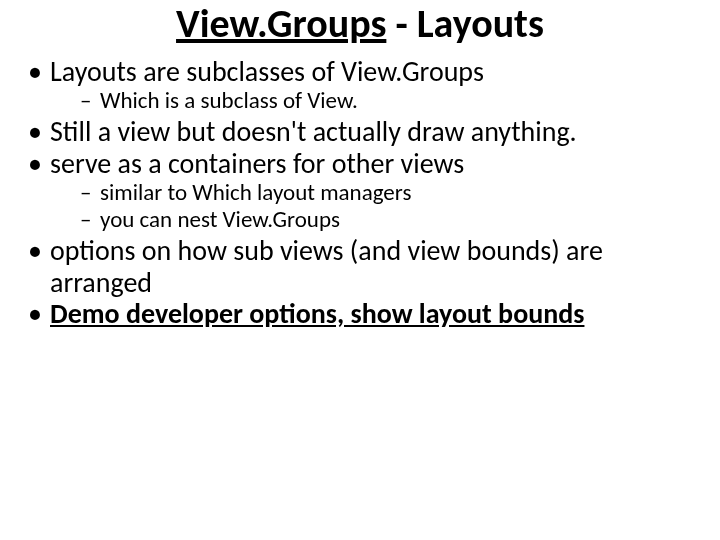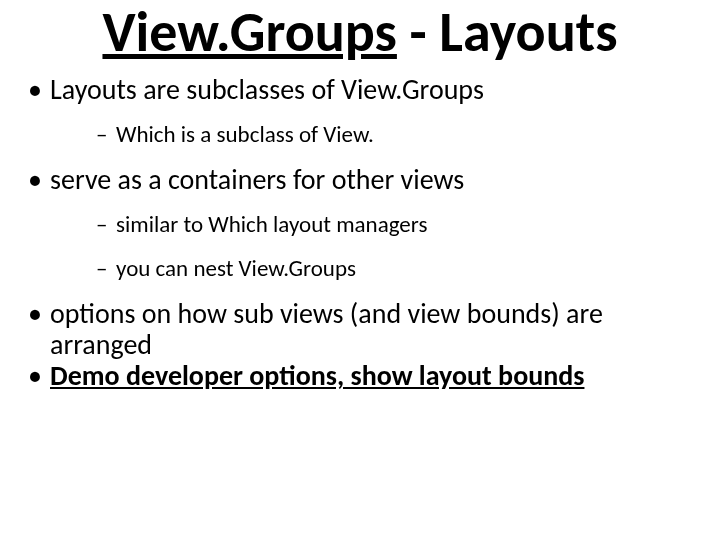--- a/index.html
+++ b/index.html
@@ -13,21 +13,21 @@
     overflow: hidden;
   }
   .slide {
     box-sizing: border-box;
     width: 720px;
     height: 540px;
     padding: 2px 22px 0 22px;
   }
   .title {
     text-align: center;
-    font-size: 56px;
+    font-size: 40px;
     margin: 0 0 10px 0;
     line-height: 1.1;
   }
   .title .underlined { text-decoration: underline; }
   ul.level1 {
     list-style: none;
     margin: 0;
     padding: 0;
   }
   ul.level1 > li {
@@ -45,21 +45,21 @@
     font-size: 28px;
   }
   ul.level2 {
     list-style: none;
     margin: 0 0 2px 0;
     padding: 0;
   }
   ul.level2 > li {
     position: relative;
     padding-left: 50px;
-    margin: 16px;
+    margin: 0;
     font-size: 23px;
     line-height: 1.18;
   }
   ul.level2 > li::before {
     content: "–";
     position: absolute;
     left: 30px;
     top: 0;
     font-size: 23px;
   }
@@ -76,20 +76,23 @@
   <ul class="level1">
     <li>
       <span>Layouts are subclasses of View.Groups</span>
       <ul class="level2">
         <li>
           <span>Which is a subclass of View.</span>
         </li>
       </ul>
     </li>
     <li>
+      <span>Still a view but doesn't actually draw anything.</span>
+    </li>
+    <li>
       <span>serve as a containers for other views</span>
       <ul class="level2">
         <li>
           <span>similar to Which layout managers</span>
         </li>
         <li>
           <span>you can nest View.Groups</span>
         </li>
       </ul>
     </li>

